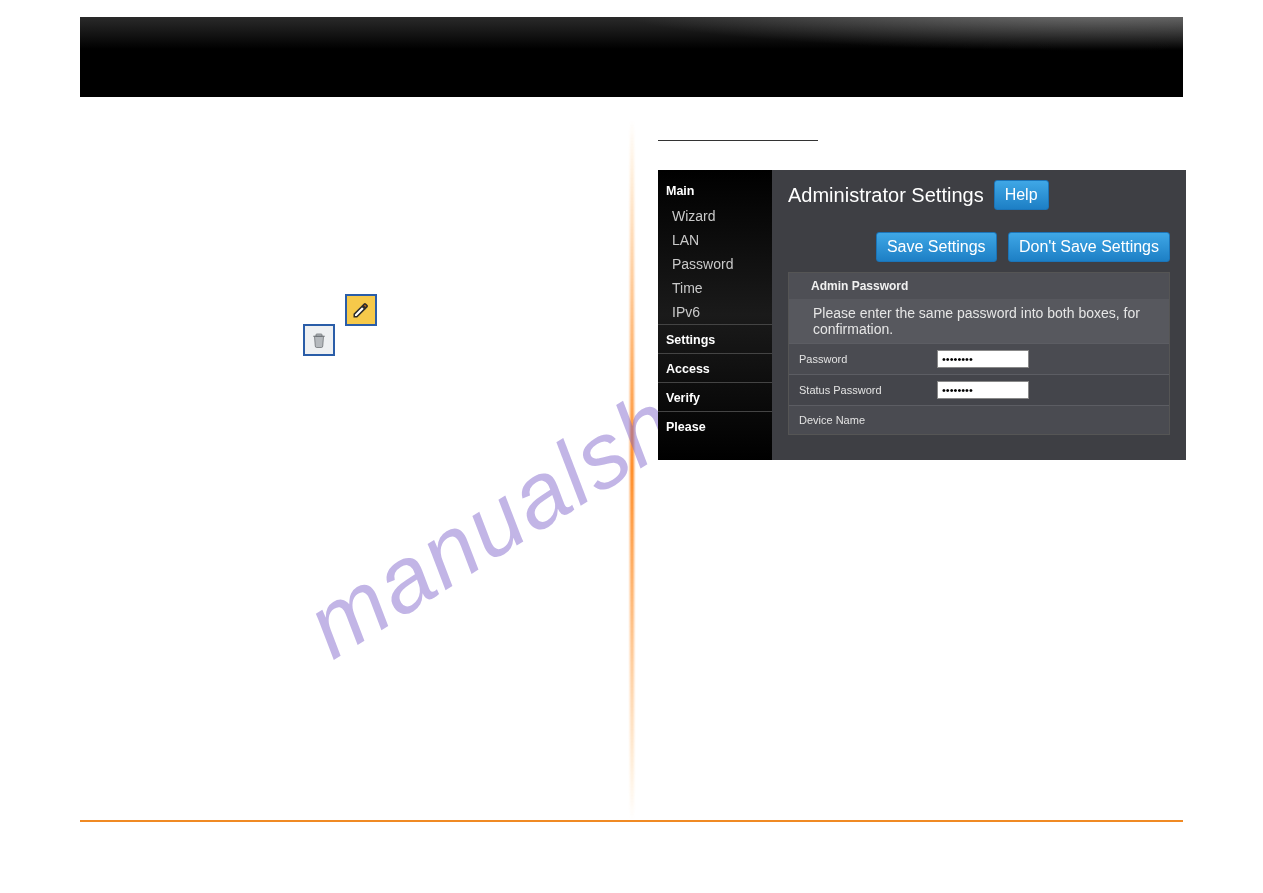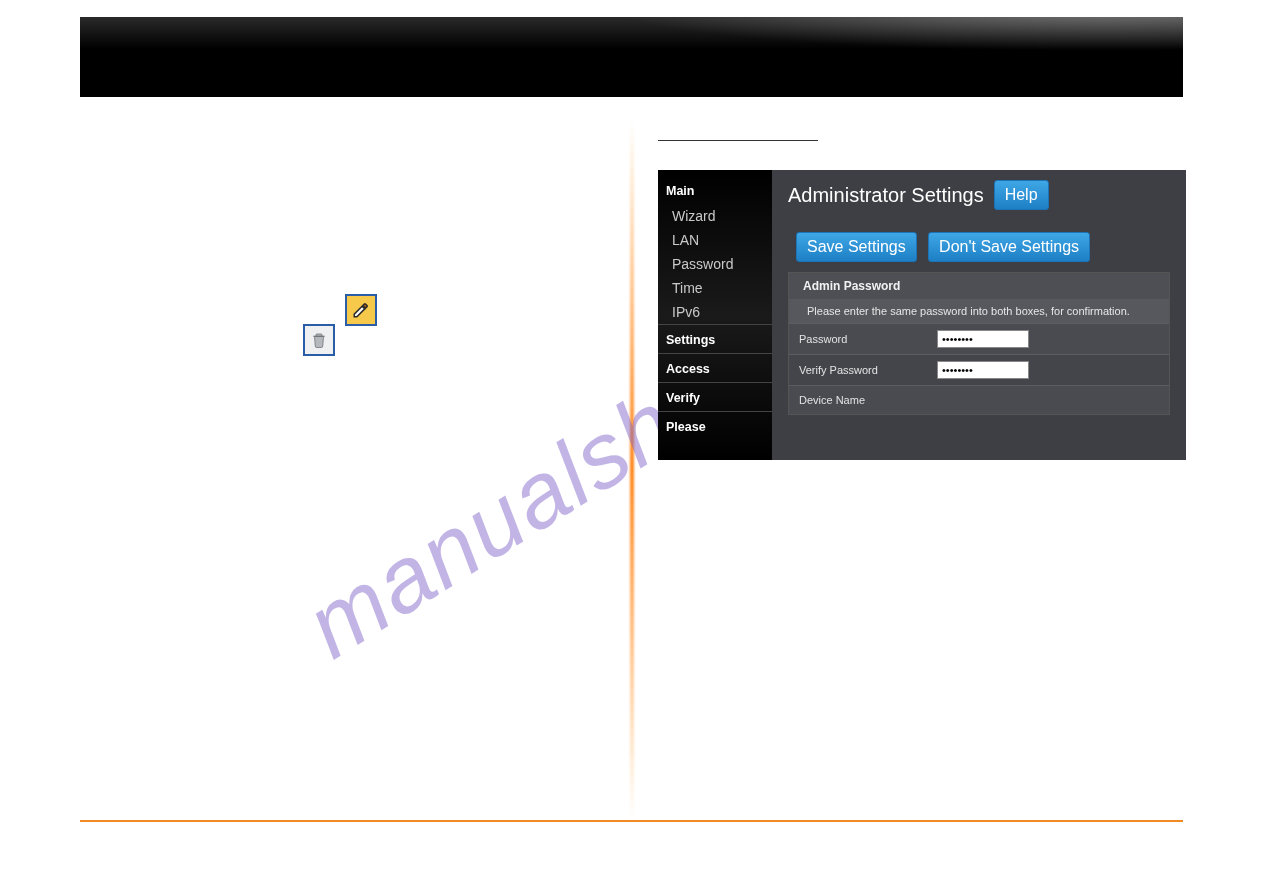--- a/index.html
+++ b/index.html
@@ -135,39 +135,39 @@
     display: inline-block;
     font-size: 16px;
     color: #fff;
     padding: 5px 10px;
     border-radius: 3px;
     border: 1px solid #1b74b8;
     background: linear-gradient(180deg, #3fa7e6, #1d7fc5);
     cursor: pointer;
   }
   .btn-row {
-    text-align: left;
+    text-align: right;
     margin: 22px 0 10px 0;
   }
   .btn-row .btn { margin-left: 8px; }
 
   .form-block {
     border: 1px solid #555;
   }
   .form-header {
     background: #4e4f55;
-    padding: 6px 14px;
+    padding: 6px 22px;
     font-weight: bold;
     color: #f1f1f1;
     font-size: 12px;
   }
   .form-note {
     background: #57585e;
-    padding: 6px 18px;
-    font-size: 11px;
+    padding: 6px 24px;
+    font-size: 14px;
     color: #e6e6e6;
   }
   .form-row {
     display: flex;
     align-items: center;
     background: #4a4b51;
     border-top: 1px solid #5c5d63;
   }
   .form-row:nth-child(even) { background: #44454b; }
   .form-label {
@@ -282,21 +282,21 @@
       <div class="form-block">
         <div class="form-header">Admin Password</div>
         <div class="form-note">Please enter the same password into both boxes, for confirmation.</div>
         <div class="form-row">
           <div class="form-label">Password</div>
           <div class="form-field">
             <input type="text" value="••••••••" style="">
           </div>
         </div>
         <div class="form-row">
-          <div class="form-label">Verify Password</div>
+          <div class="form-label">Status Password</div>
           <div class="form-field">
             <input type="text" value="••••••••" style="">
           </div>
         </div>
         <div class="form-row">
           <div class="form-label">Device Name</div>
         </div>
       </div>
     </div>
   </div>

